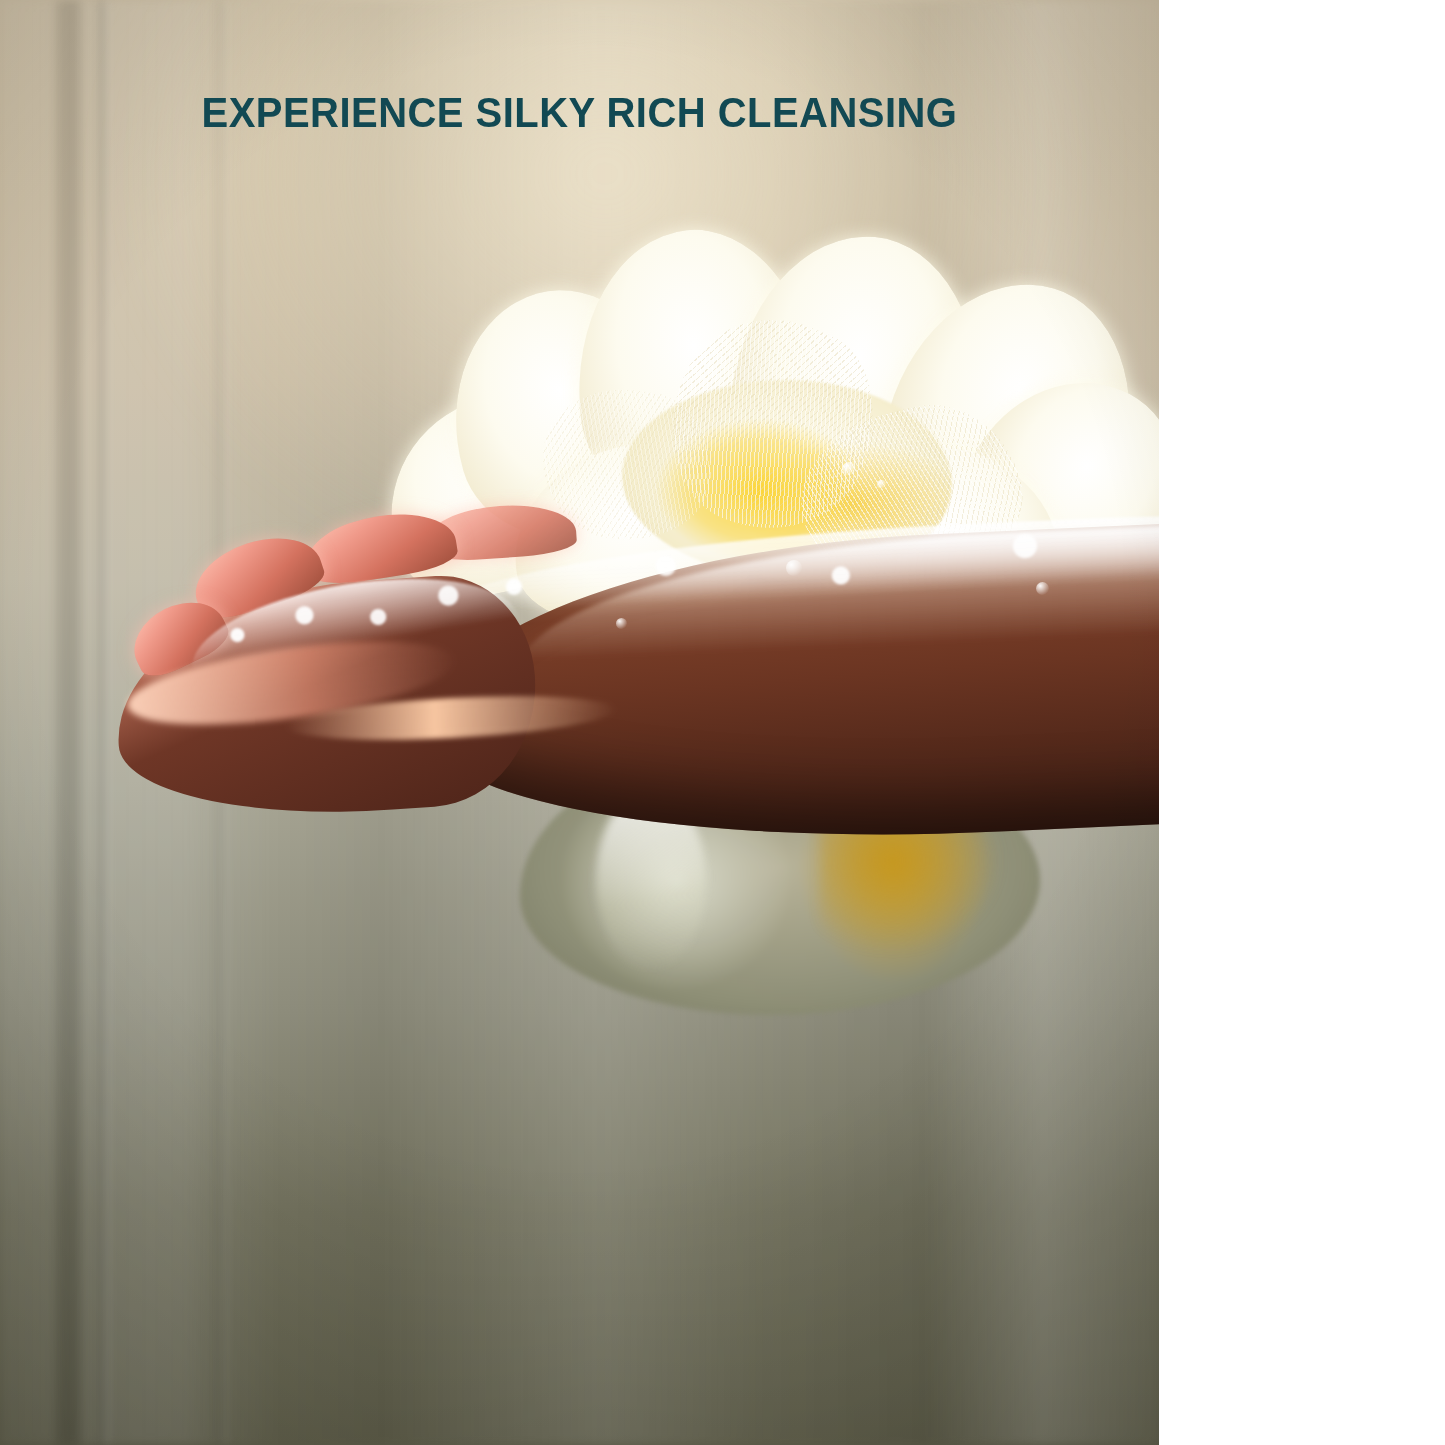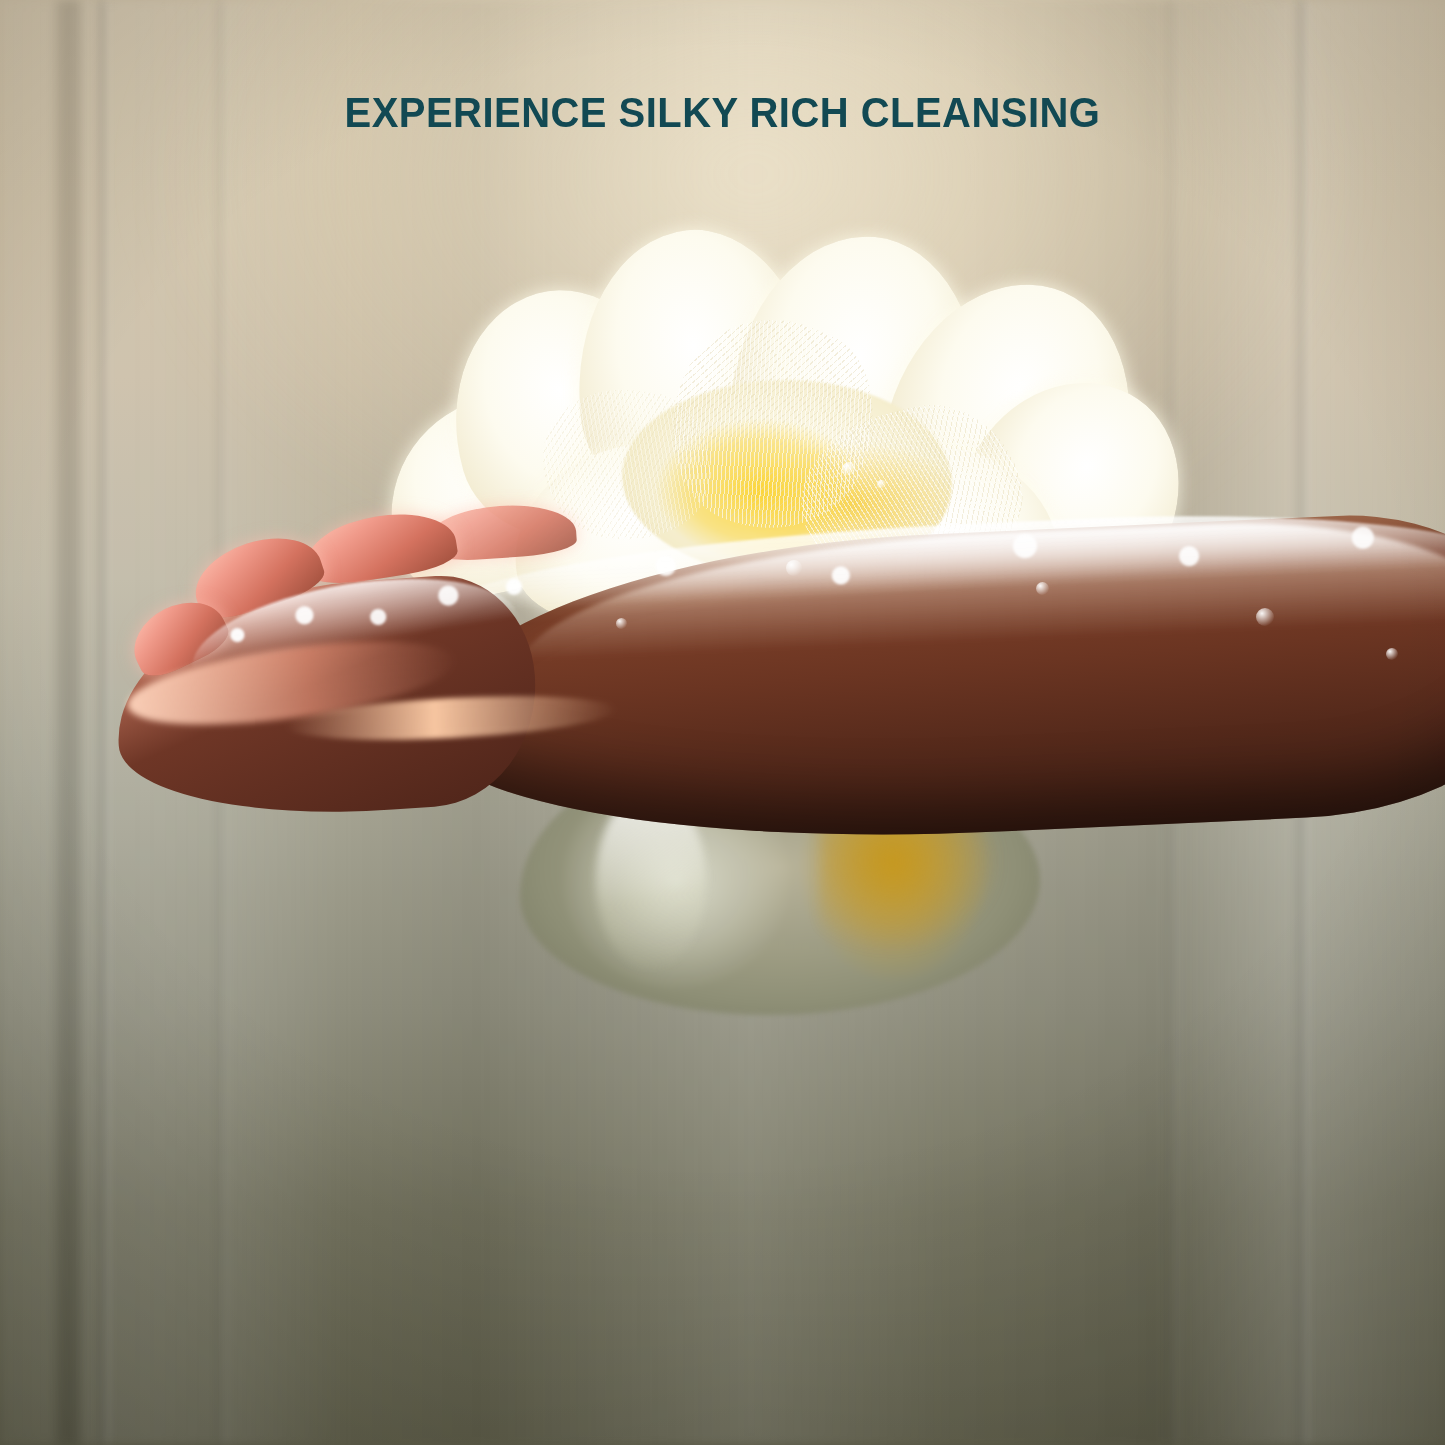--- a/index.html
+++ b/index.html
@@ -1,20 +1,20 @@
 <!DOCTYPE html>
 <html><head>
 <meta charset="utf-8">
 <style>
   html,body{margin:0;padding:0;background:#fff;}
   body{font-family:"Liberation Sans",sans-serif;}
 
   #shot{
     position:relative;
-    width:1445px;height:1445px;
+    width:1159px;height:1445px;
     overflow:hidden;
     background:#6b6a5c;
   }
 
   
   .photo{position:absolute;inset:0;overflow:hidden;}
 
   
   .wall{
     position:absolute;inset:0;

